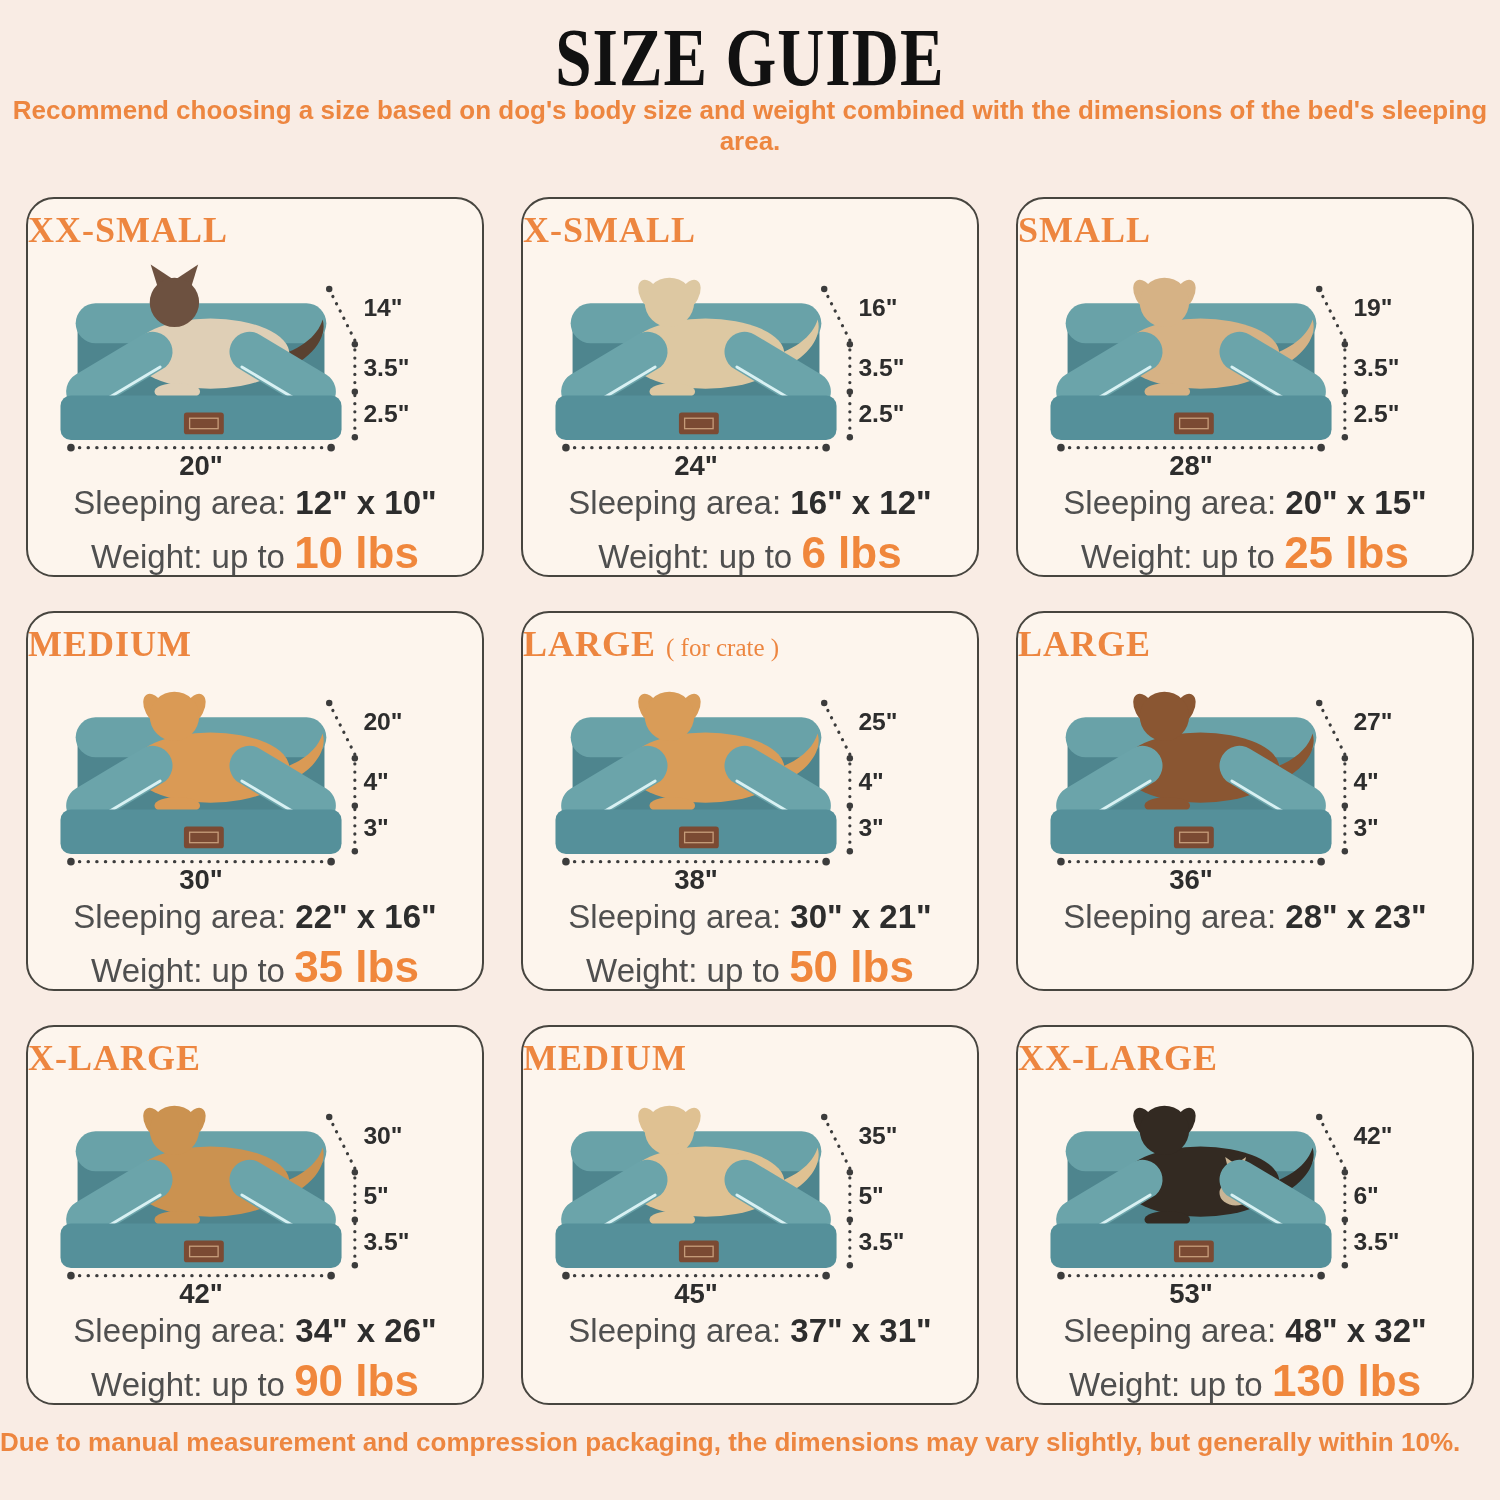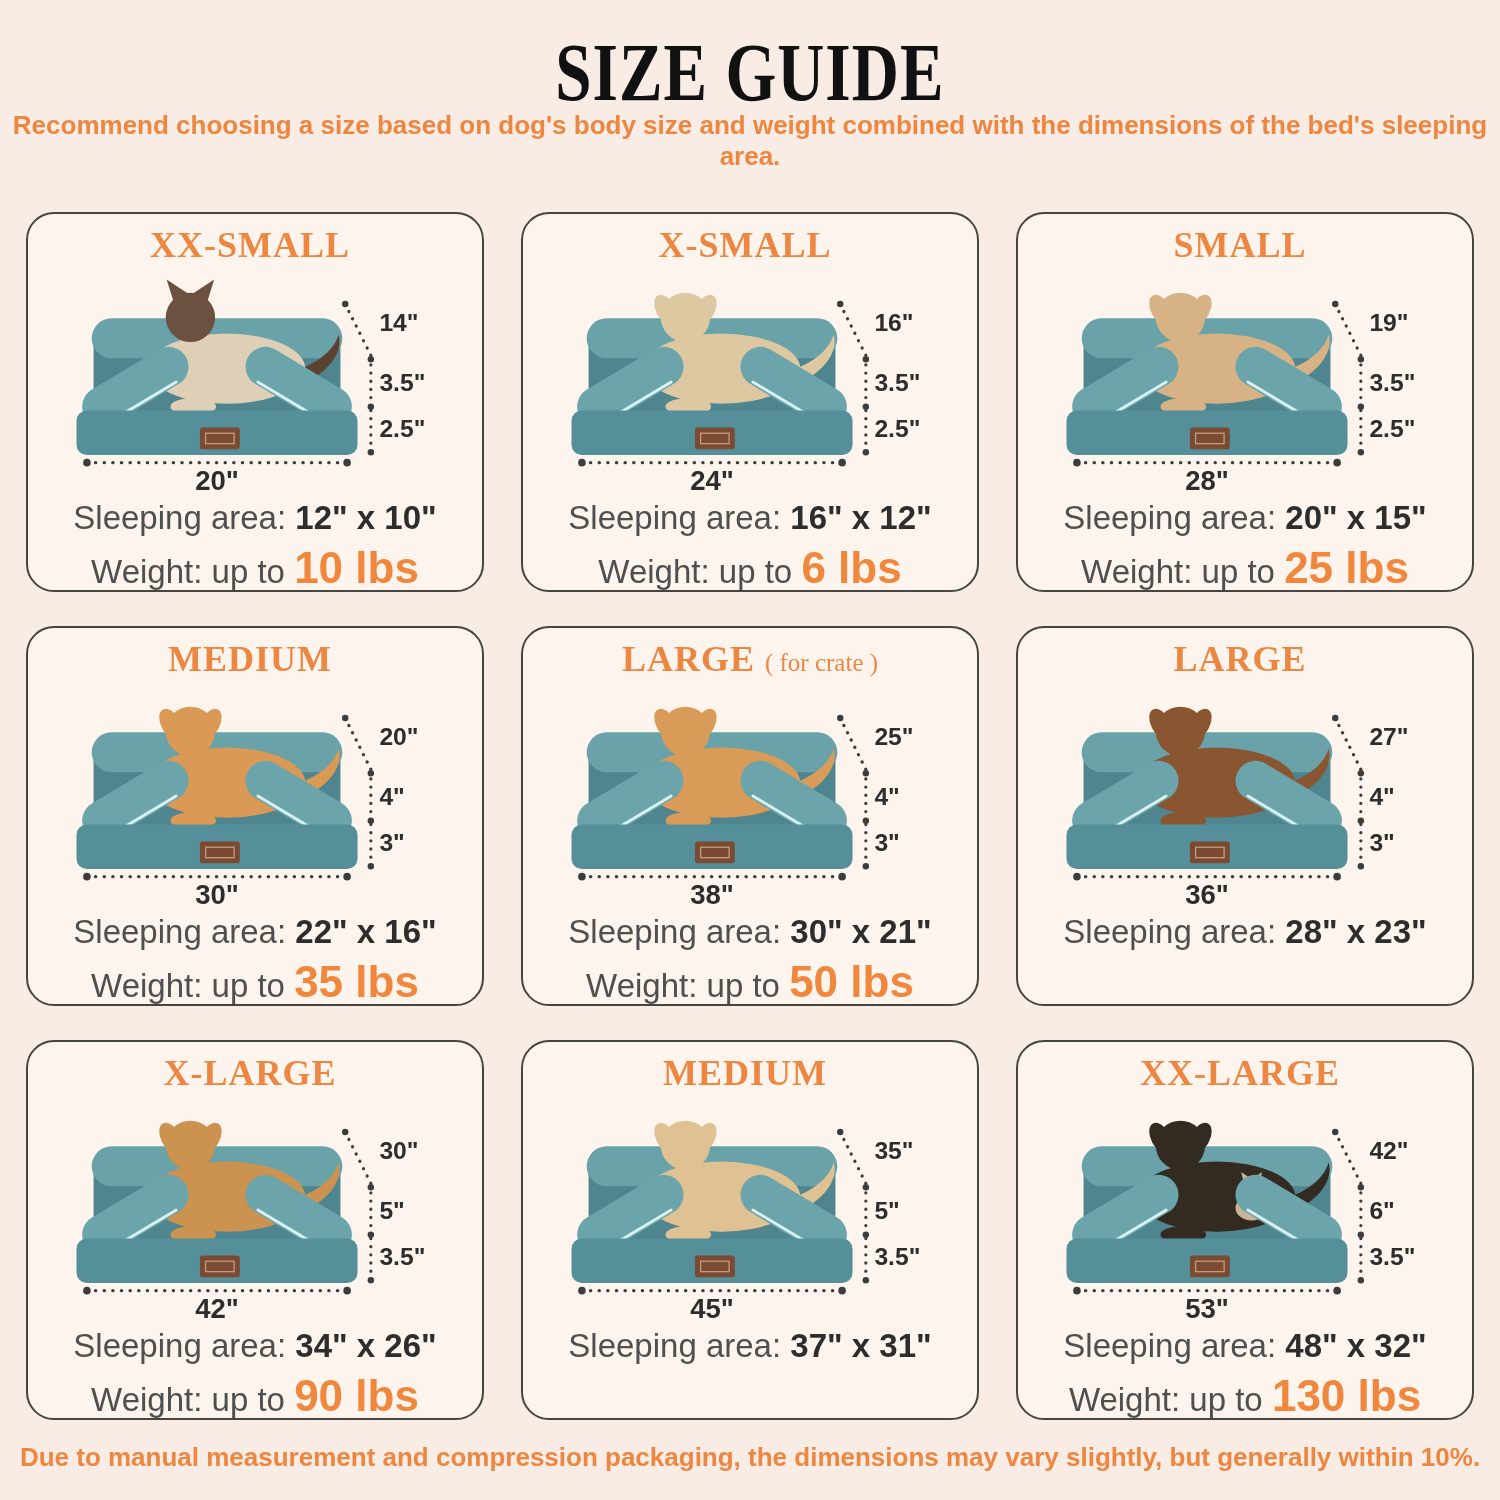--- a/index.html
+++ b/index.html
@@ -4,52 +4,52 @@
 <style>
   :root{
     --bg:#f9ece4; --card-bg:#fdf5ed; --accent:#ed8640; --weight-orange:#f0873c;
     --ink:#2d2d2d; --gray:#4f4f4f; --border:#47453f;
     --teal-surface:#4e858e; --teal-bolster:#69a2a8; --teal-arm:#6ba4aa;
     --teal-base:#55909a; --piping:#d8f1f3; --tag:#7b4a33; --dim:#3c3c3c;
   }
   *{box-sizing:border-box;margin:0;padding:0}
   html,body{width:1500px;height:1500px;overflow:hidden}
   body{background:var(--bg);font-family:"Liberation Sans",sans-serif}
-  .header{text-align:center;padding-top:28px}
+  .header{text-align:center;padding-top:13px}
   .page-title{
     font-family:"Liberation Serif",serif;font-weight:700;color:#111;
     font-size:64px;letter-spacing:1px;display:inline-block;
     transform:scale(1.02,1.28);transform-origin:center top;line-height:1.1}
   .subtitle{margin-top:12px;font-size:26px;font-weight:700;color:var(--accent)}
   .grid{
     margin:40px auto 0;width:1448px;
     display:grid;grid-template-columns:repeat(3,458px);
     grid-auto-rows:380px;column-gap:37px;row-gap:34px;justify-content:center}
   .card{
     background:var(--card-bg);border:2px solid var(--border);border-radius:28px;
-    display:flex;flex-direction:column;align-items:center;overflow:hidden}
+    display:flex;flex-direction:column;overflow:hidden}
   .card-title{
     margin-top:12px;font-family:"Liberation Serif",serif;font-weight:700;
     color:var(--accent);font-size:36px;letter-spacing:1px;line-height:1.1;
     display:flex;align-items:baseline;gap:10px}
   .card-title .note{font-size:25px;font-weight:400;letter-spacing:0}
   svg.bed{display:block;width:422px;height:226px;margin-top:2px;flex:0 0 auto}
   .bed text{font:700 26px "Liberation Sans",sans-serif;fill:var(--ink)}
   .bed text.w{font-size:29px;text-anchor:middle}
   .dimline{stroke:var(--dim);stroke-width:3.4;stroke-linecap:round;
     stroke-dasharray:0.1 8.5;fill:none}
   .dimline.wide{stroke-width:3.6;stroke-dasharray:0.1 9}
   .dot{fill:var(--dim)}
   .pet .ear-cat{display:none}
   .pet.cat .ear-cat{display:inline}
   .pet.cat .ear-dog{display:none}
   .stat{font-size:33px;color:var(--gray);line-height:1.2;margin-top:4px;text-align:center}
   .stat b{color:var(--ink);font-weight:700}
   .stat .wv{color:var(--weight-orange);font-weight:700;font-size:44px}
-  .footer{margin-top:22px;text-align:center;font-size:26px;font-weight:700;color:var(--accent)}
+  .footer{margin-top:22px;font-size:26px;font-weight:700;color:var(--accent)}
 </style>
 </head>
 <body>
 
 <div class="header">
   <div class="page-title">SIZE GUIDE</div>
   <div class="subtitle">Recommend choosing a size based on dog's body size and weight combined with the dimensions of the bed's sleeping area.</div>
 </div>
 
 <div class="grid">

